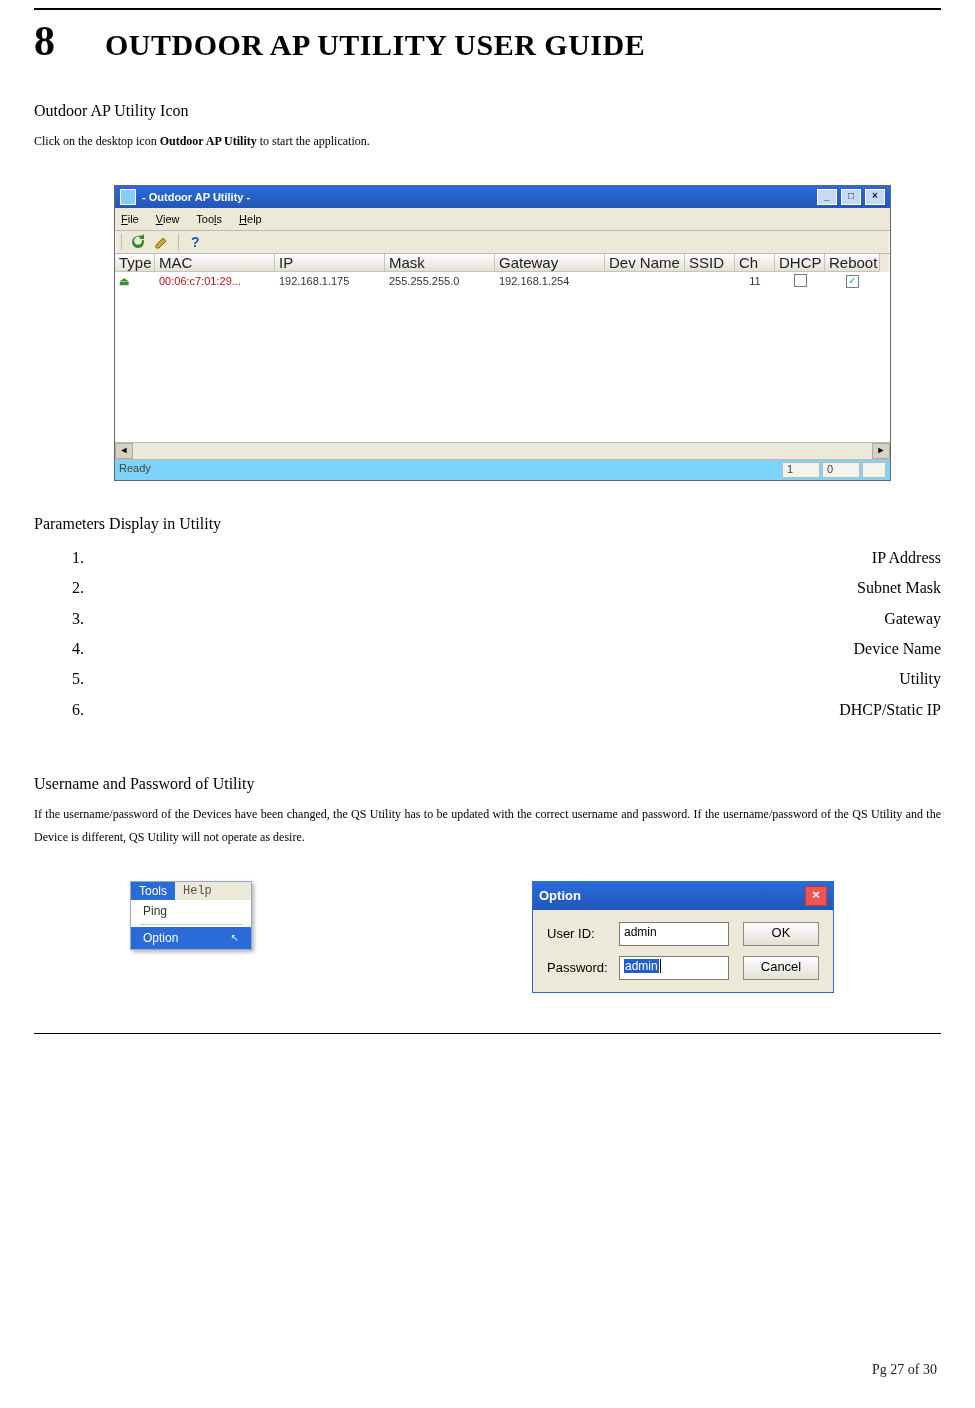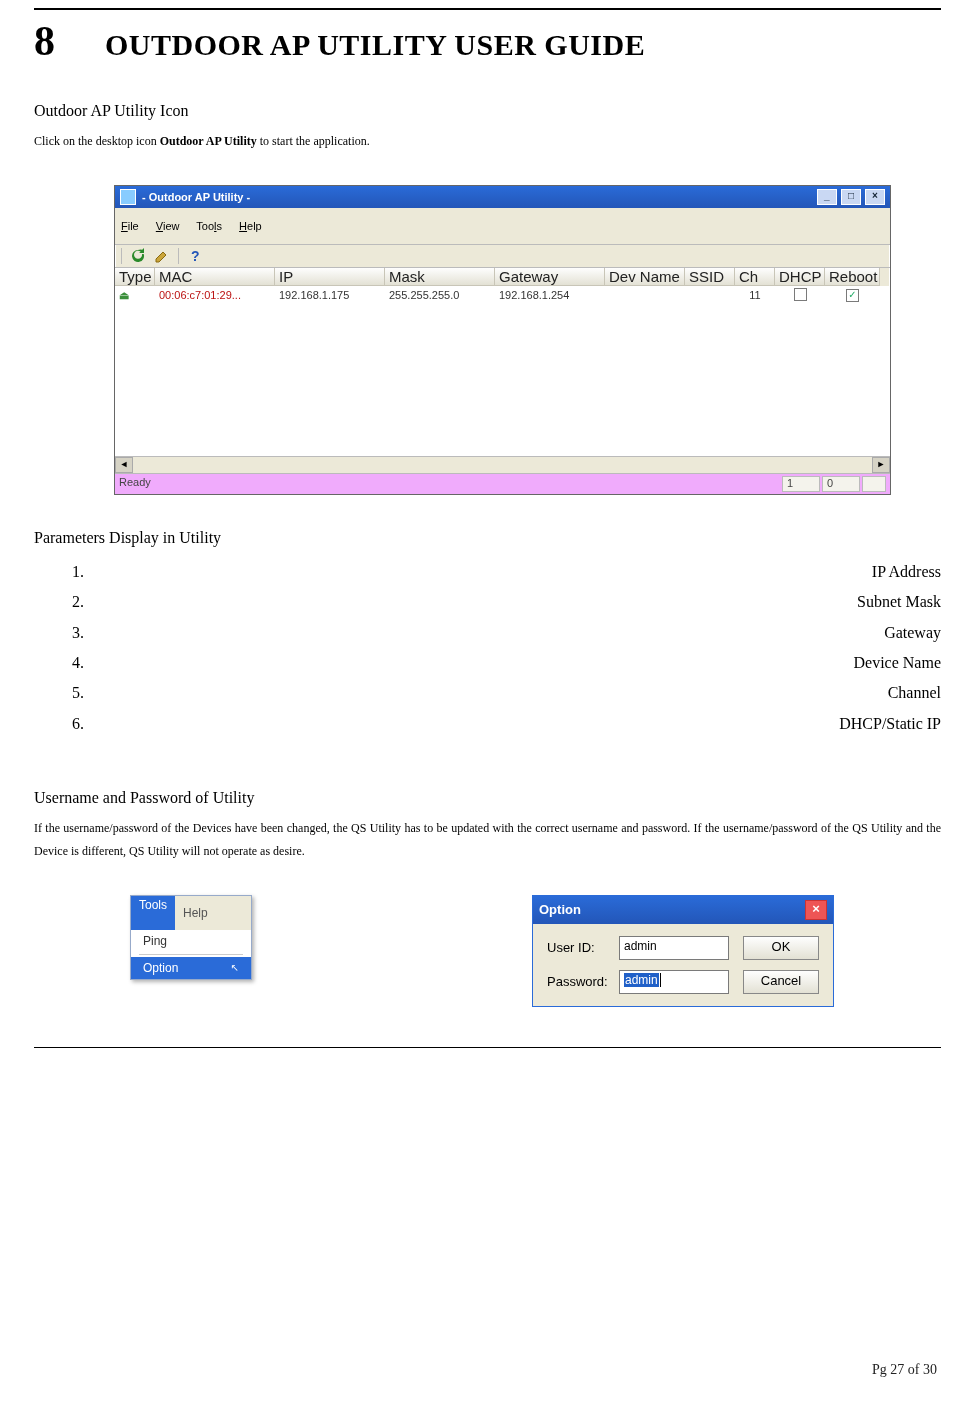--- a/index.html
+++ b/index.html
@@ -85,21 +85,21 @@
     background: #c9d8f3;
     border: 1px solid #fff;
     margin-left: 1px;
     text-align:center;
     color:#123;
     font-size:10px;
     line-height:12px;
   }
   .menubar {
     background:#ece9d8;
-    padding:12px 6px;
+    padding:5px 6px;
     border-bottom:1px solid #bbb;
   }
   .menubar span { margin-right:14px; }
   .menubar span u { text-decoration: underline; }
   .toolbar {
     padding:3px 6px;
     border-bottom:1px solid #bbb;
     display:flex; gap:8px; align-items:center;
   }
   .t-icon { width:16px; height:16px; display:inline-block; }
@@ -127,21 +127,21 @@
   .grid-row .cbox.checked::after {
     content:"✓"; font-size:10px; line-height:9px; color:#2a6; display:block; text-align:center;
   }
   .scroll-h {
     height:16px; background:#ece9d8; border-top:1px solid #bbb;
     display:flex; justify-content:space-between;
   }
   .scroll-h .arrow { width:16px; height:14px; background:#d6d3c5; border:1px solid #aaa; text-align:center; font-size:9px; line-height:12px; }
   .statusbar {
     display:flex; justify-content:space-between;
-    background:#f0abfc; border-top:1px solid #bbb;
+    background:#7dd3fc; border-top:1px solid #bbb;
     padding:2px 4px;
     font-size:11px;
     color:#444;
   }
   .statusbar .panes { display:flex; gap:2px; }
   .statusbar .pane {
     border:1px solid #bbb; width:28px; height:14px; padding:0 4px; font-size:11px; background:#f4f3ec;
   }
 
   
@@ -152,21 +152,21 @@
     width: 120px;
     border:1px solid #97aaca;
     background:#fff;
     box-shadow: 2px 2px 4px rgba(0,0,0,.3);
   }
   .tools-menu .menu-tabs {
     display:flex;
     background:linear-gradient(#ece9d8,#ece9d8);
   }
   .tools-menu .tab-active { background:#2a6bd8; color:#fff; padding:2px 8px; }
-  .tools-menu .tab { padding:10px 8px; color:#555; }
+  .tools-menu .tab { padding:2px 8px; color:#555;font-family:Liberation Mono, monospace; }
   .tools-menu .menu-item { padding:4px 12px; color:#333; }
   .tools-menu .menu-sep { border-top:1px solid #ccc; margin:2px 8px; }
   .tools-menu .menu-item.hl {
     background:#2a6bd8; color:#fff;
     display:flex; justify-content:space-between; align-items:center;
   }
   .tools-menu .cursor-arrow { font-size:10px; color:#fff; }
 
   
   .option-dialog {
@@ -313,21 +313,21 @@
     </div>
   </div>
 
   <div class="section-heading">Parameters Display in Utility</div>
 
   <ol class="param-list">
     <li>IP Address</li>
     <li>Subnet Mask</li>
     <li>Gateway</li>
     <li>Device Name</li>
-    <li>Channel</li>
+    <li>Utility</li>
     <li>DHCP/Static IP</li>
   </ol>
 
   <div class="section-heading">Username and Password of Utility</div>
   <div class="body-text">If the username/password of the Devices have been changed, the QS Utility has to be updated with the correct username and password. If the username/password of the QS Utility and the Device is different, QS Utility will not operate as desire.</div>
 
   <div class="bottom-row">
 
     <div class="tools-menu">
       <div class="menu-tabs">

